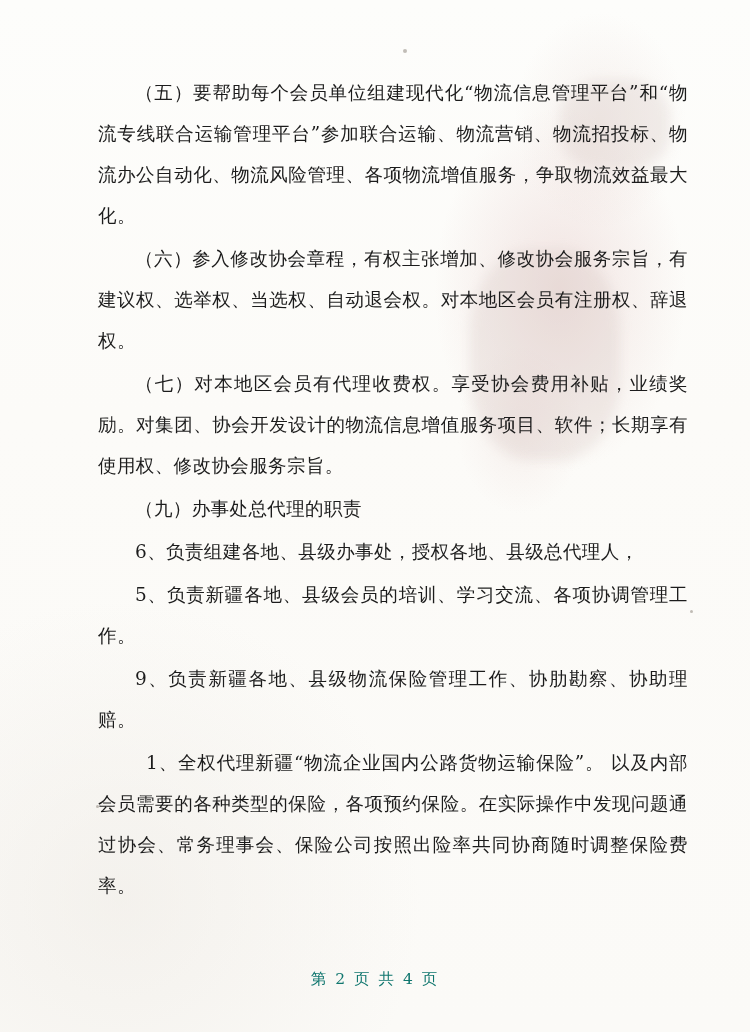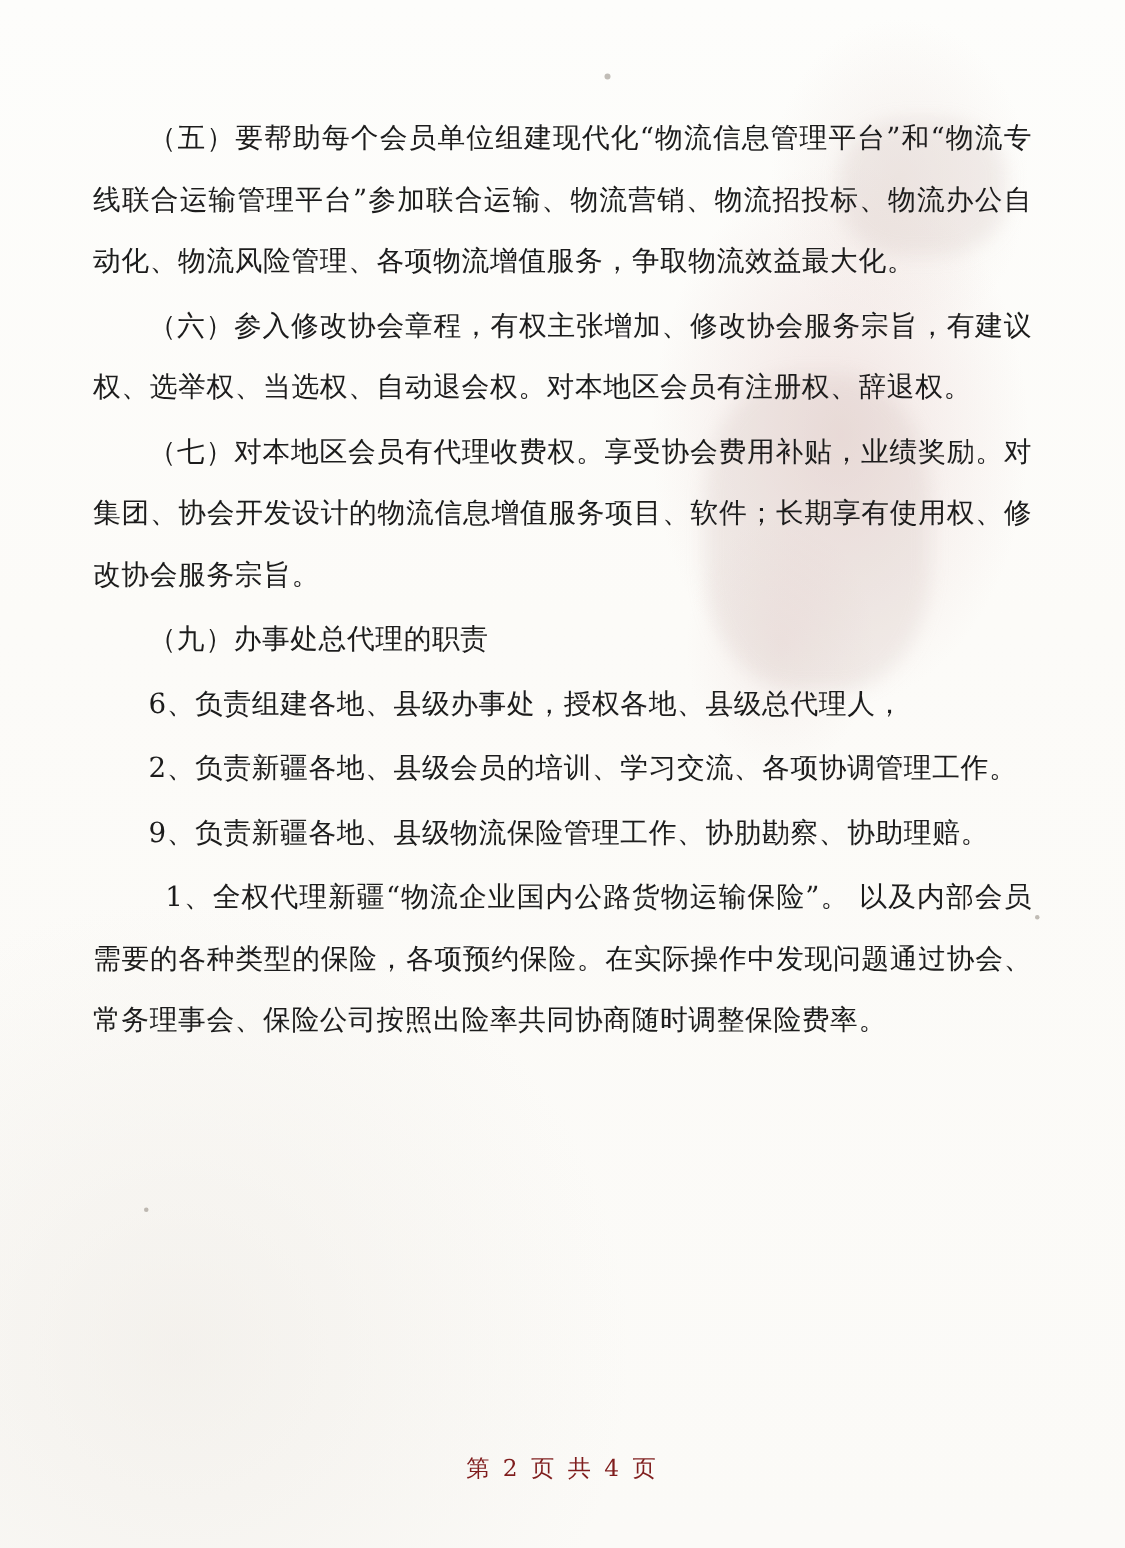--- a/index.html
+++ b/index.html
@@ -31,21 +31,21 @@
   .speck {
     position: absolute;
     background: rgba(120,110,100,0.45);
     border-radius: 50%;
     pointer-events: none;
   }
 
   .page {
     position: absolute;
     inset: 0;
-    padding: 72px 62px 30px 62px;
+    padding: 72px 62px 30px 98px;
     box-sizing: border-box;
   }
 
   .doc-body {
     font-size: 18.5px;
     line-height: 41px;
     letter-spacing: 0.4px;
     text-align: justify;
     text-justify: inter-ideograph;
   }
@@ -62,21 +62,21 @@
   }
 
   .footer {
     position: absolute;
     left: 0;
     right: 0;
     bottom: 42px;
     text-align: center;
     font-size: 15.5px;
     letter-spacing: 2px;
-    color: #7f1d1d;
+    color: #0f766e;
   }
 
   
   .smudge {
     position: absolute;
     pointer-events: none;
     background: rgba(198,182,176,0.20);
     filter: blur(6px);
     border-radius: 40%;
   }
@@ -91,19 +91,19 @@
 <div class="speck" style="left:690px; top:610px; width:3px; height:3px;"></div>
 <div class="speck" style="left:96px; top:805px; width:3px; height:3px;"></div>
 
 <div class="page">
   <div class="doc-body">
     <p class="para">（五）要帮助每个会员单位组建现代化“物流信息管理平台”和“物流专线联合运输管理平台”参加联合运输、物流营销、物流招投标、物流办公自动化、物流风险管理、各项物流增值服务，争取物流效益最大化。</p>
     <p class="para">（六）参入修改协会章程，有权主张增加、修改协会服务宗旨，有建议权、选举权、当选权、自动退会权。对本地区会员有注册权、辞退权。</p>
     <p class="para">（七）对本地区会员有代理收费权。享受协会费用补贴，业绩奖励。对集团、协会开发设计的物流信息增值服务项目、软件；长期享有使用权、修改协会服务宗旨。</p>
     <p class="para">（九）办事处总代理的职责</p>
     <p class="para sub">6、负责组建各地、县级办事处，授权各地、县级总代理人，</p>
-    <p class="para sub">2、负责新疆各地、县级会员的培训、学习交流、各项协调管理工作。</p>
+    <p class="para sub">5、负责新疆各地、县级会员的培训、学习交流、各项协调管理工作。</p>
     <p class="para sub">9、负责新疆各地、县级物流保险管理工作、协肋勘察、协助理赔。</p>
     <p class="para sub2">1、全权代理新疆“物流企业国内公路货物运输保险”。 以及内部会员需要的各种类型的保险，各项预约保险。在实际操作中发现问题通过协会、常务理事会、保险公司按照出险率共同协商随时调整保险费率。</p>
   </div>
 </div>
 
 <div class="footer">第 2 页 共 4 页</div>
 
 </body></html>

